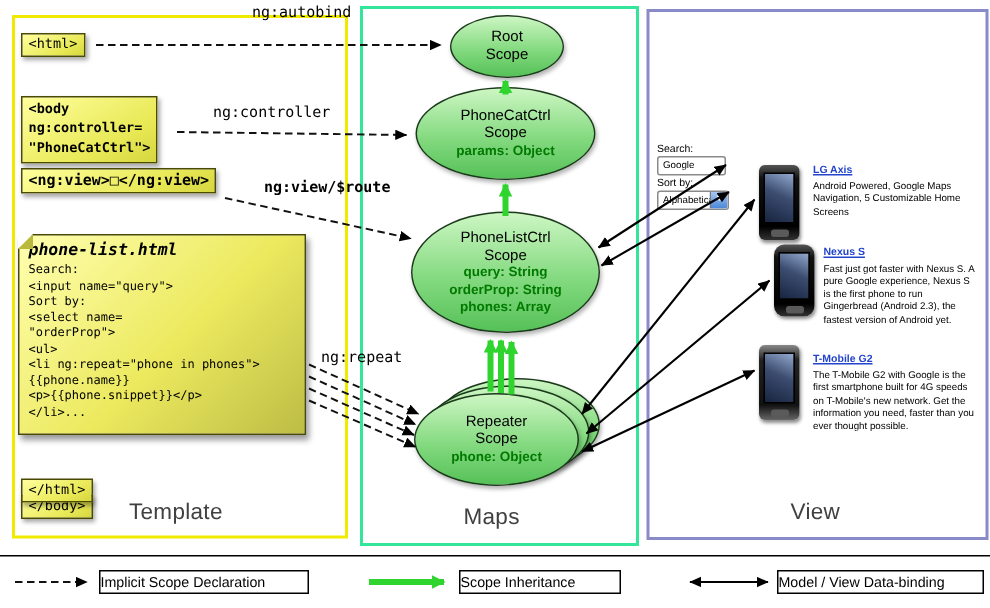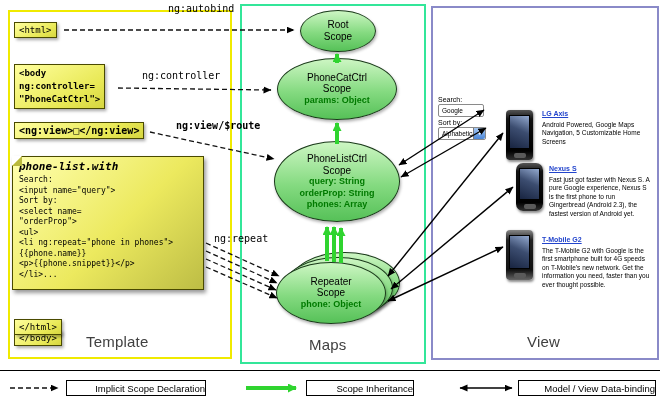--- a/index.html
+++ b/index.html
@@ -13,21 +13,21 @@
   #col-view     { left:431px; top:6px;  width:224px; height:350px; border-color:#8a8ac8; }
   .col-label { position:absolute; font-size:15px; color:#404040; letter-spacing:.2px; }
 
   
   .tag { position:absolute; background:linear-gradient(150deg,#ffff9e,#e8e855 70%,#d6d640);
          border:1px solid #4a4a00; font-family:"DejaVu Sans Mono", monospace; color:#000;
          box-shadow:1.5px 2px 3px rgba(0,0,0,.35); padding:2px 4px; font-size:9px; white-space:pre; }
   .tag.b { font-weight:bold; }
   #tag-html-open  { left:14px; top:22px;  }
   #tag-body-open  { left:14px; top:64px;  line-height:1.45; }
-  #tag-ng-view    { left:14px; top:122px; font-size:10px; }
+  #tag-ng-view    { left:14px; top:112px; font-size:10px; }
   #tag-body-close { left:14px; top:294px;margin-top:36px; }
   #tag-html-close { left:14px; top:319px; }
 
   
   #note { position:absolute; left:12px; top:156px; width:192px; height:134px;
           background:linear-gradient(135deg,#ffffb0,#ece95e 55%,#bdbd45);
           border:1px solid #4a4a00; box-shadow:2px 3px 4px rgba(0,0,0,.4); padding:3px 6px; box-sizing:border-box; }
   #note::before { content:""; position:absolute; left:-1px; top:-1px; width:0; height:0;
           border-top:10px solid #fff; border-right:10px solid transparent; }
   #note::after  { content:""; position:absolute; left:-1px; top:-1px; width:0; height:0;
@@ -83,21 +83,21 @@
   .phone-name { position:absolute; font-size:7px; font-weight:bold; color:#2244cc;
                 text-decoration:underline; }
   .phone-desc { position:absolute; font-size:6.5px; line-height:1.3; color:#000; }
   #phone-name-1 { left:542px; top:110px; }  #phone-desc-1 { left:542px; top:121px; width:108px; }
   #phone-name-2 { left:549px; top:165px; }  #phone-desc-2 { left:549px; top:176px; width:102px; }
   #phone-name-3 { left:542px; top:236px; }  #phone-desc-3 { left:542px; top:247px; width:108px; }
 
   
   #legend-divider { position:absolute; left:0; top:370px; width:660px; height:1px; background:#000; }
   .legend-box { position:absolute; top:380px; height:16px; border:1px solid #000; background:#fff;
-                font-size:9.5px; line-height:16px; text-align:right; box-sizing:border-box; }
+                font-size:9.5px; line-height:16px; text-align:left; box-sizing:border-box; }
   #legend-box-implicit    { left:66px;  width:140px; }
   #legend-box-inheritance { left:306px; width:108px; }
   #legend-box-binding     { left:518px; width:138px; }
 
   
   #arrows { position:absolute; left:0; top:0; pointer-events:none; }
   .dash  { stroke:#111; stroke-width:1.3; stroke-dasharray:5 3; fill:none; }
   .green { stroke:#2fd42f; stroke-width:4; fill:none; }
   .bind  { stroke:#000; stroke-width:1.4; fill:none; }
 </style>
@@ -133,21 +133,21 @@
 Scope</div>
     <div class="scope-prop">phone: Object</div>
   </div>
 
   <div class="tag" id="tag-html-open">&lt;html&gt;</div>
   <div class="tag b" id="tag-body-open">&lt;body
 ng:controller=
 "PhoneCatCtrl"&gt;</div>
   <div class="tag b" id="tag-ng-view">&lt;ng:view&gt;□&lt;/ng:view&gt;</div>
   <div id="note">
-    <div id="note-title">phone-list.with</div>
+    <div id="note-title">phone-list.html</div>
     <div id="note-code">Search:
 &lt;input name="query"&gt;
 Sort by:
 &lt;select name=
 "orderProp"&gt;
 &lt;ul&gt;
 &lt;li ng:repeat="phone in phones"&gt;
 {{phone.name}}
 &lt;p&gt;{{phone.snippet}}&lt;/p&gt;
 &lt;/li&gt;...</div>

